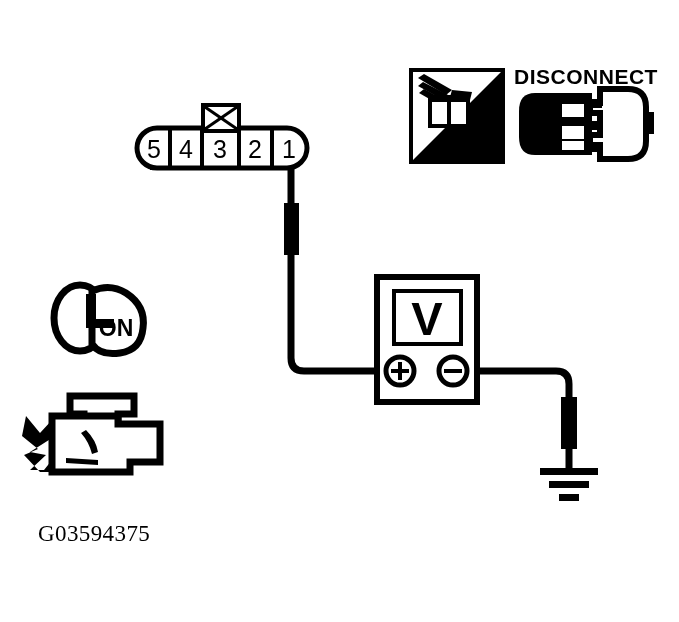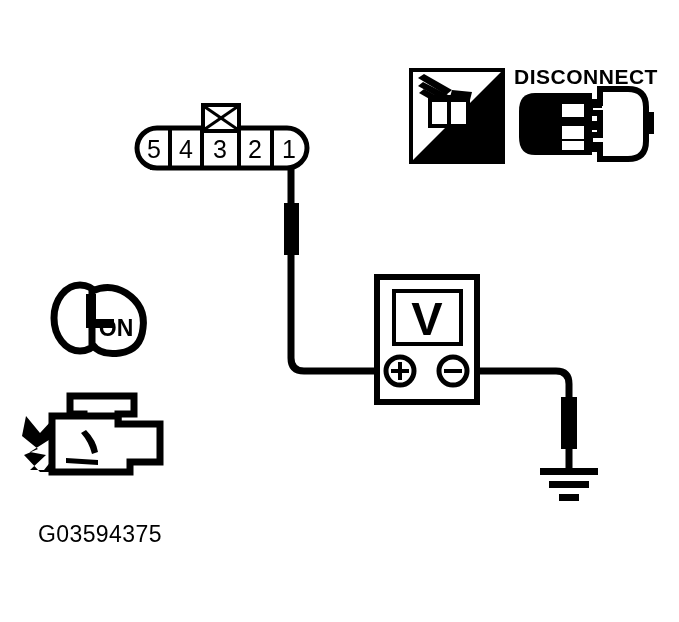--- a/index.html
+++ b/index.html
@@ -21,21 +21,21 @@
     position: absolute;
     top: 0;
     left: 0;
     width: 679px;
     height: 622px;
   }
   #figure-id {
     position: absolute;
     left: 38px;
     top: 521px;
-    font-family: Liberation Sans, sans-serif;
+    font-family: Liberation Serif, serif;
     font-size: 23px;
     font-weight: 400;
     letter-spacing: 0.4px;
     color: #000000;
     white-space: nowrap;
   }
   svg { display: block; }
   .ln { stroke: #000; fill: none; }
   .fillblk { fill: #000; stroke: none; }
   .fillwht { fill: #fff; }

